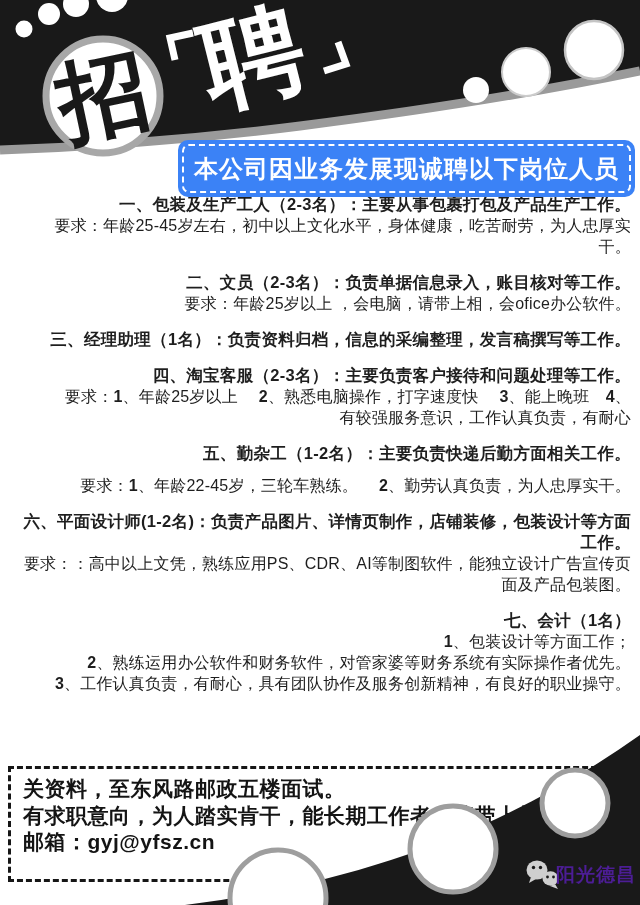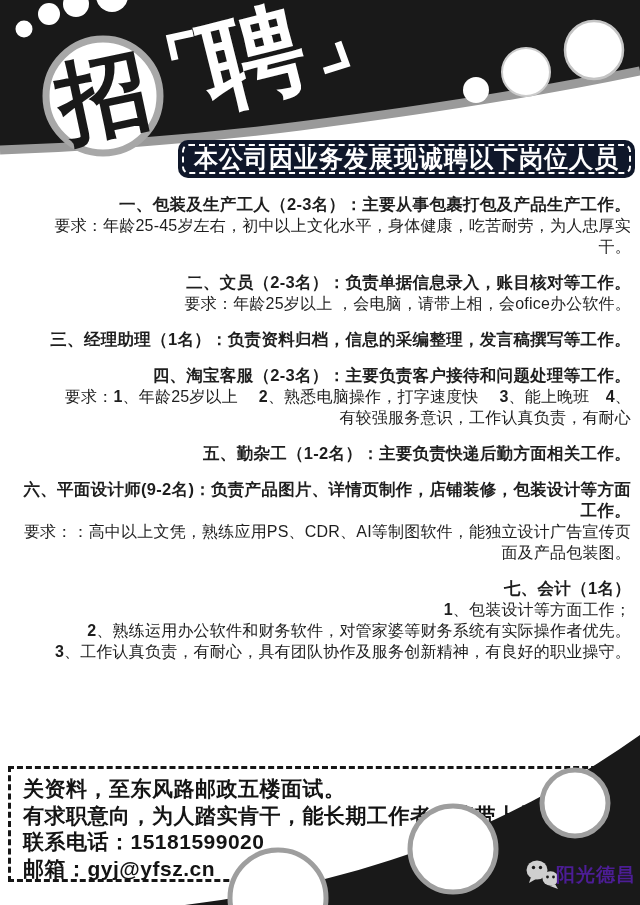--- a/index.html
+++ b/index.html
@@ -7,21 +7,21 @@
     position:relative;width:640px;height:905px;background:#ffffff;
     overflow:hidden;margin:0 auto;
     font-family:"Liberation Sans","DejaVu Sans",sans-serif;
     color:#1e1e1e;
   }
   .abs{position:absolute;}
   svg{display:block;}
 
   
   .banner{
-    left:178px;top:140px;width:457px;height:38px;background:#0f172a;
+    left:178px;top:140px;width:457px;height:57px;background:#3b82f6;
     border-radius:10px;z-index:5;
   }
   .banner-inner{
     position:absolute;left:4px;top:4px;right:4px;bottom:4px;
     border:2px dashed #ffffff;border-radius:7px;
     display:flex;align-items:center;justify-content:center;
   }
   .banner-inner span{
     color:#ffffff;font-weight:bold;font-size:24px;letter-spacing:1px;white-space:nowrap;
   }
@@ -109,38 +109,38 @@
       </div>
       <div class="section">
         <div class="sec-title">三、经理助理（1名）：负责资料归档，信息的采编整理，发言稿撰写等工作。</div>
       </div>
       <div class="section">
         <div class="sec-title">四、淘宝客服（2-3名）：主要负责客户接待和问题处理等工作。</div>
         <div class="sec-line ind1em"><span>要求：</span><span class="bold">1</span><span>、年龄25岁以上　 </span><span class="bold">2</span><span>、熟悉电脑操作，打字速度快　 </span><span class="bold">3</span><span>、能上晚班　</span><span class="bold">4</span><span>、有较强服务意识，工作认真负责，有耐心</span></div>
       </div>
       <div class="section">
         <div class="sec-title">五、勤杂工（1-2名）：主要负责快递后勤方面相关工作。</div>
+        <div class="sec-line gap"><span>要求：</span><span class="bold">1</span><span>、年龄22-45岁，三轮车熟练。　  </span><span class="bold">2</span><span>、勤劳认真负责，为人忠厚实干。</span></div>
       </div>
       <div class="section">
-        <div class="sec-title">六、平面设计师(9-2名)：负责产品图片、详情页制作，店铺装修，包装设计等方面工作。</div>
+        <div class="sec-title">六、平面设计师(1-2名)：负责产品图片、详情页制作，店铺装修，包装设计等方面工作。</div>
         <div class="sec-line"><span>要求：：高中以上文凭，熟练应用PS、CDR、AI等制图软件，能独立设计广告宣传页面及产品包装图。</span></div>
       </div>
       <div class="section">
         <div class="sec-title">七、会计（1名）</div>
         <div class="sec-line"><span class="bold">1</span><span>、包装设计等方面工作；</span></div>
         <div class="sec-line"><span class="bold">2</span><span>、熟练运用办公软件和财务软件，对管家婆等财务系统有实际操作者优先。</span></div>
         <div class="sec-line"><span class="bold">3</span><span>、工作认真负责，有耐心，具有团队协作及服务创新精神，有良好的职业操守。</span></div>
       </div>
     </div>
 
   <div class="abs contact-box">
     <div class="inner">
         <div class="contact-line">关资料，至东风路邮政五楼面试。</div>
         <div class="contact-line">有求职意向，为人踏实肯干，能长期工作者。请带上相</div>
-        <div class="contact-line">联系电话：15181599020</div>
         <div class="contact-line">邮箱：gyj@yfsz.cn</div>
       </div>
   </div>
 
   <svg class="abs bottom-decor" width="640" height="185" viewBox="0 0 640 185">
     <path d="M640,15 C520,100 380,160 185,185 L640,185 Z" fill="#191919"></path>
     <g fill="#ffffff" stroke="#9e9e9e" stroke-width="5">
       <circle cx="278" cy="178" r="48"></circle>
       <circle cx="453" cy="129" r="43"></circle>
       <circle cx="575" cy="83" r="33"></circle>

